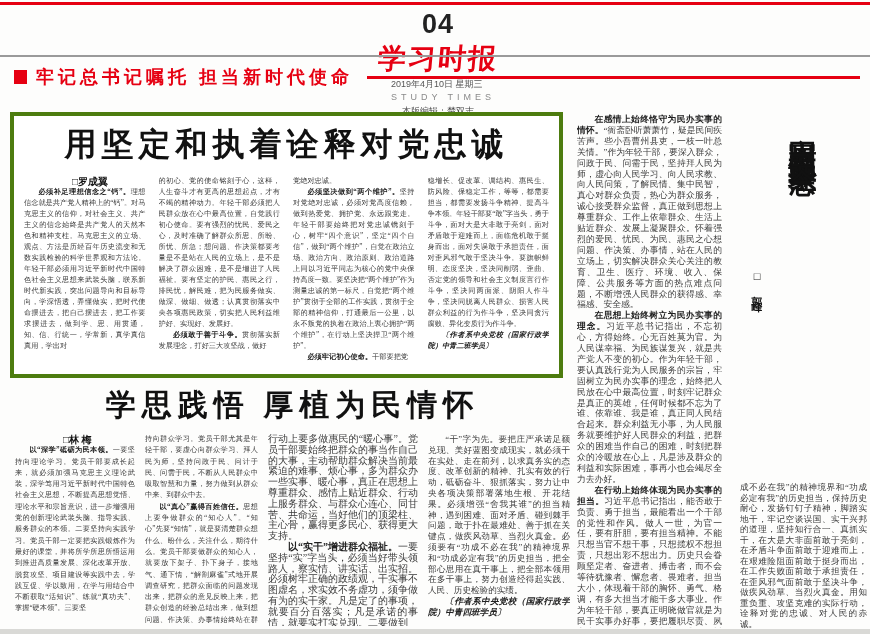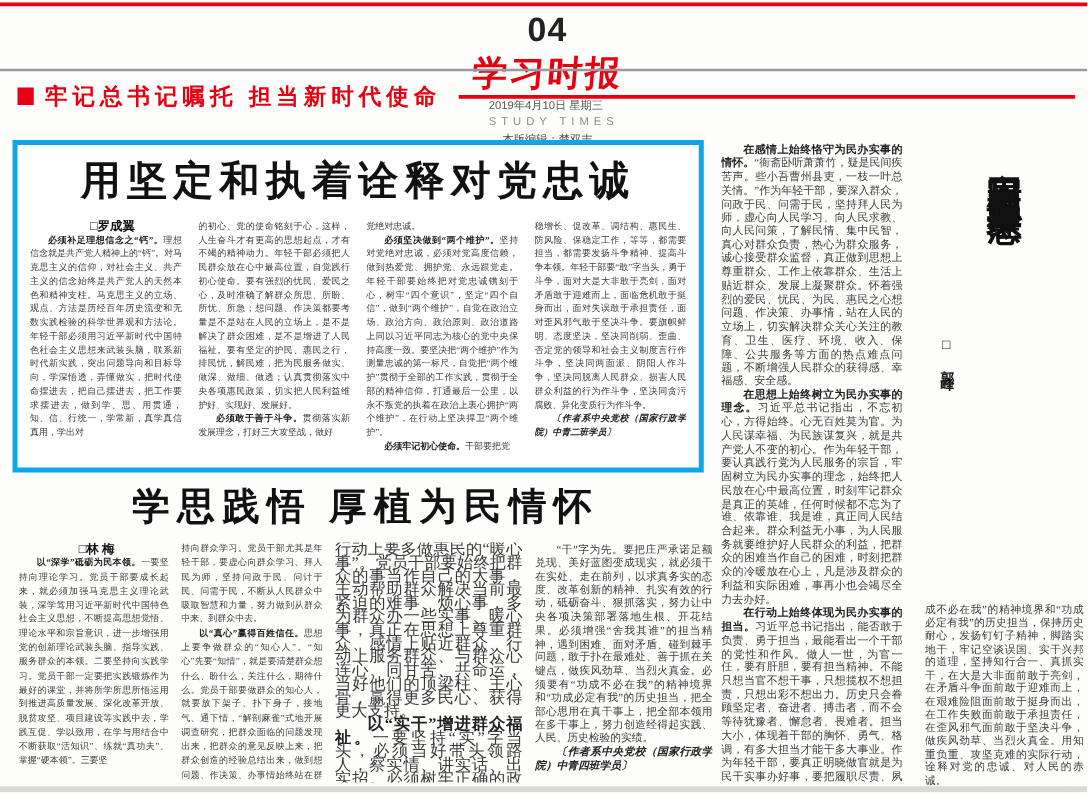--- a/index.html
+++ b/index.html
@@ -34,33 +34,33 @@
   
   .serif { font-family:"Liberation Serif","DejaVu Serif",serif; }
   .col { text-align:justify; overflow:hidden; color:#3a3a3a; }
   .col p { margin:0; }
   .para { text-indent:2em; }
   .lead { font-weight:bold; color:#222; }
   .author { font-size:10px; font-weight:bold; color:#111; margin:2px 0 10px; text-indent:0;padding-left:48px; }
   .credit { font-weight:bold; font-style:italic; text-indent:2em; color:#222; }
   
   .article1 { position:absolute; top:112px; left:10px; width:553px; height:266px;
-    border:4px solid #0ea5e9; background:#fff; padding:4px 10px; }
+    border:4px solid #4d7c0f; background:#fff; padding:4px 10px; }
   .a1-title { text-align:center; font-size:32px; font-weight:bold; color:#111;
     letter-spacing:5px; margin:3px 0 9px; }
   .a1-cols { display:flex; gap:13px; height:198px; overflow:hidden; }
   .a1-cols .col { flex:1; font-size:7.2px; line-height:11px; }
   
   .article2 { position:absolute; top:383px; left:15px; width:555px; height:245px; overflow:hidden; }
   .a2-title { text-align:center; font-size:30px; font-weight:bold; color:#111;
     letter-spacing:6px; margin:2px 0 8px; }
   .a2-cols { display:flex; gap:10px; height:192px; overflow:hidden; }
   .a2-col1 { flex:0 0 120px; font-size:7.2px; line-height:11.3px; }
   .a2-col2 { flex:0 0 113px; font-size:7.2px; line-height:11.3px; }
-  .a2-col3 { flex:0 0 150px; font-size:13px; line-height:10.8px; }
+  .a2-col3 { flex:0 0 150px; font-size:10px; line-height:10.8px; }
   .a2-col4 { flex:1; font-size:8.6px; line-height:10.8px; }
   
   .sb-colA { position:absolute; left:577px; top:114px; width:145px; height:514px;
     font-size:8.8px; line-height:10.9px; }
   .sb-colB { position:absolute; left:740px; top:482px; width:127px; height:148px;
     font-size:8.6px; line-height:10.5px; }
   .sb-title { position:absolute; left:772px; top:116px; height:348px;
     writing-mode:vertical-rl; text-orientation:upright;
     font-family:"Liberation Serif","DejaVu Serif",serif;
     font-size:28px; font-weight:bold; color:#111; letter-spacing:3px; line-height:60px; }

